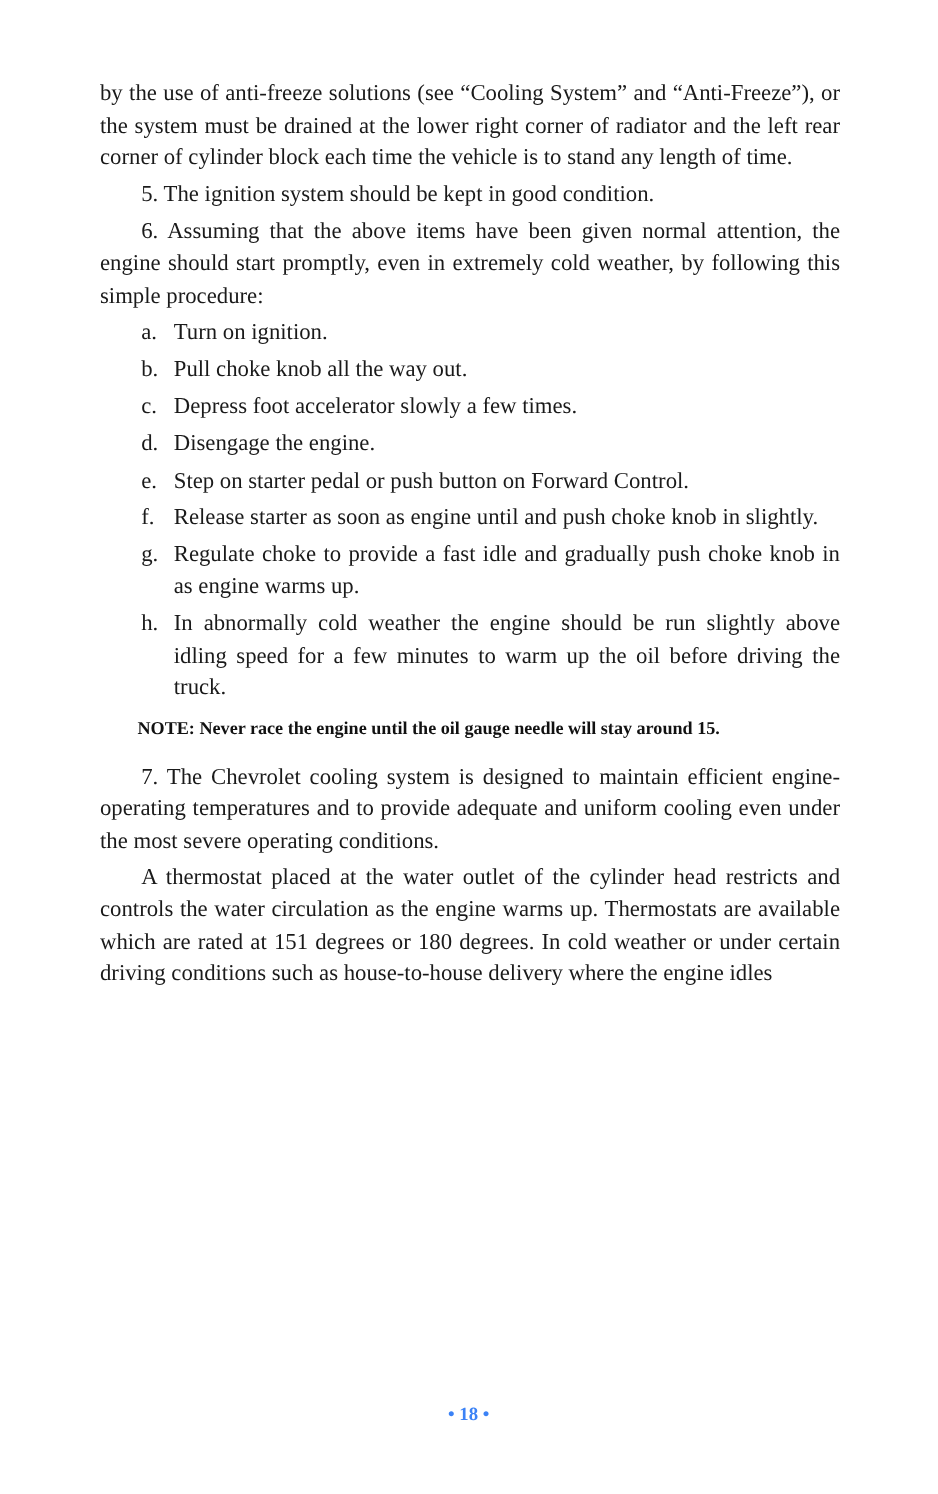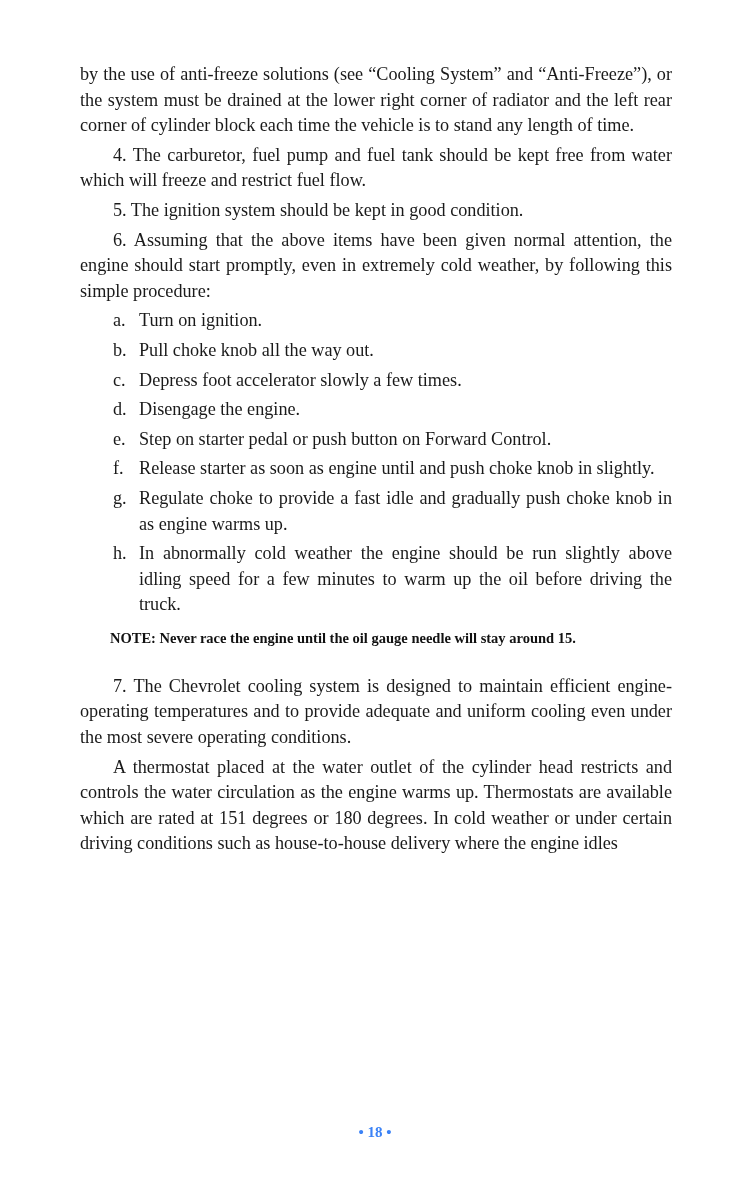--- a/index.html
+++ b/index.html
@@ -13,34 +13,33 @@
   .p { margin: 0 0 4px 0; }
   .indent { text-indent: 33px; }
   .noindent { text-indent: 0; }
   .steps { margin: 2px 0 8px 0; padding: 0; list-style: none; }
   .step { display: flex; margin-bottom: 4px; }
   .step-letter { width: 26px; flex: 0 0 26px; margin-left: 33px; }
   .step-text { flex: 1; text-align: justify; }
   .note {
     font-family: "Liberation Serif", "DejaVu Serif", serif;
     font-weight: bold; font-size: 14.5px; line-height: 24px;
-    margin: 8px 30px 24px 30px; text-align: left; color: #111;
+    margin: 8px 30px 14px 30px; text-align: left; color: #111;
   }
   .footer {
     position: absolute; left: 0; width: 750px; top: 1124px;
     text-align: center; font-family: "Liberation Serif", "DejaVu Serif", serif;
     font-weight: bold; font-size: 15px; color: #3b82f6;
   }
 </style>
 </head>
 <body>
 
 <div class="page">
   <p class="p noindent">by the use of anti-freeze solutions (see “Cooling System” and “Anti-Freeze”), or the system must be drained at the lower right corner of radiator and the left rear corner of cylinder block each time the vehicle is to stand any length of time.</p>
-  <p class="p indent">4. The carburetor, fuel pump and fuel tank should be kept free from water which will freeze and restrict fuel flow.</p>
   <p class="p indent">5. The ignition system should be kept in good condition.</p>
   <p class="p indent">6. Assuming that the above items have been given normal attention, the engine should start promptly, even in extremely cold weather, by following this simple procedure:</p>
 
   <ul class="steps">
     <li class="step">
       <span class="step-letter">a.</span>
       <span class="step-text">Turn on ignition.</span>
     </li>
     <li class="step">
       <span class="step-letter">b.</span>

